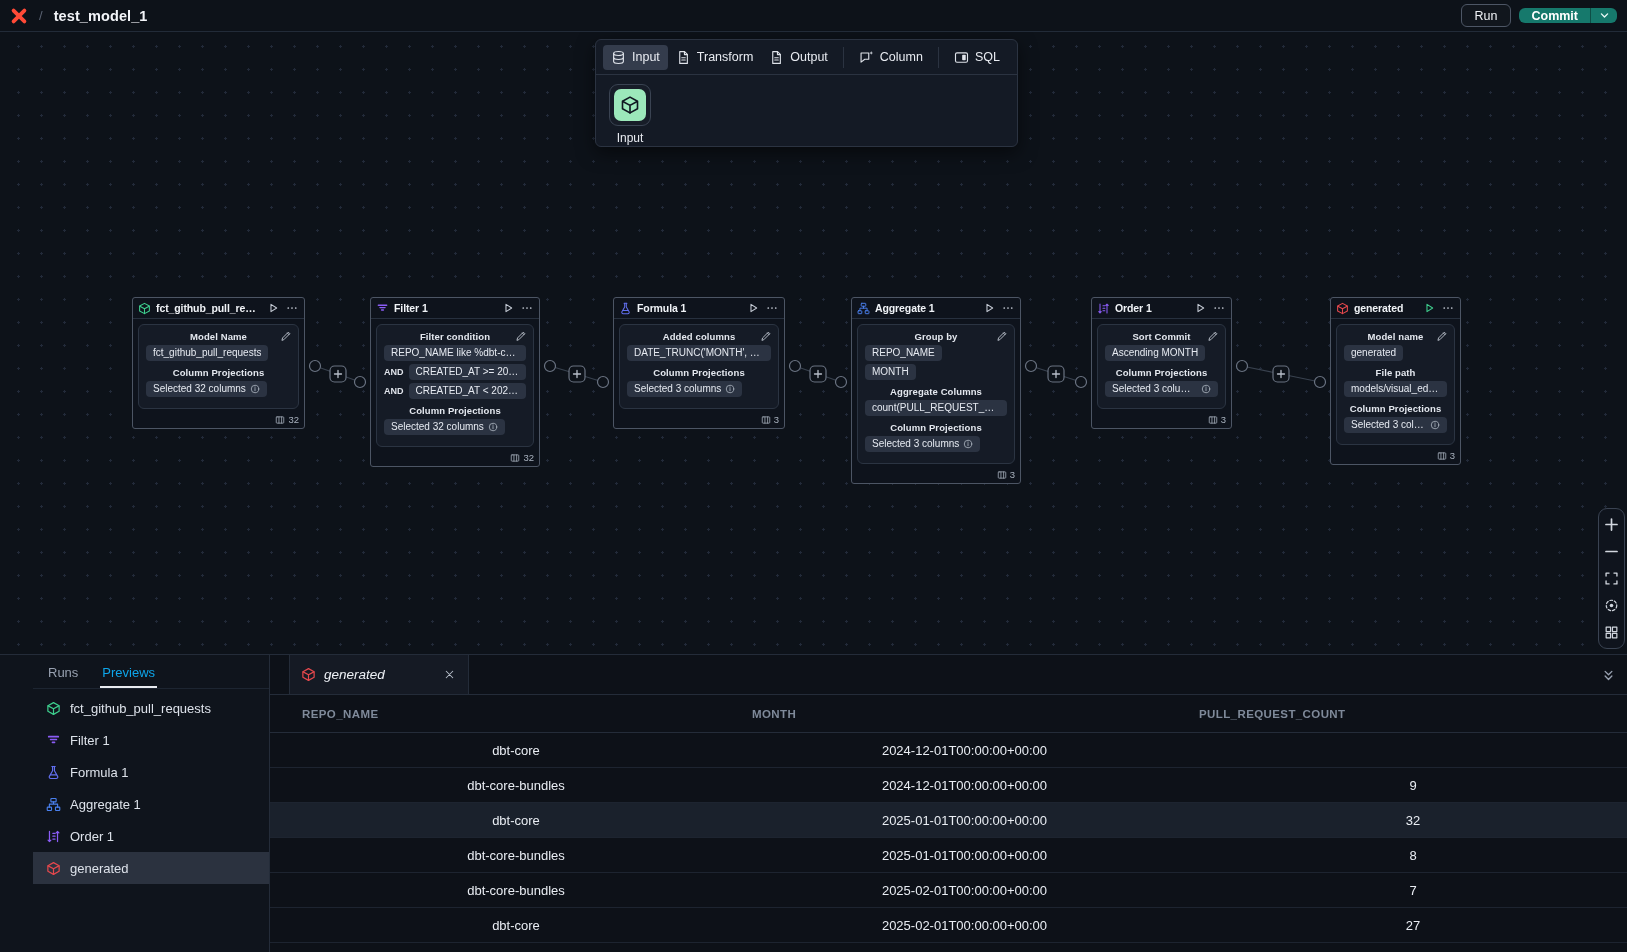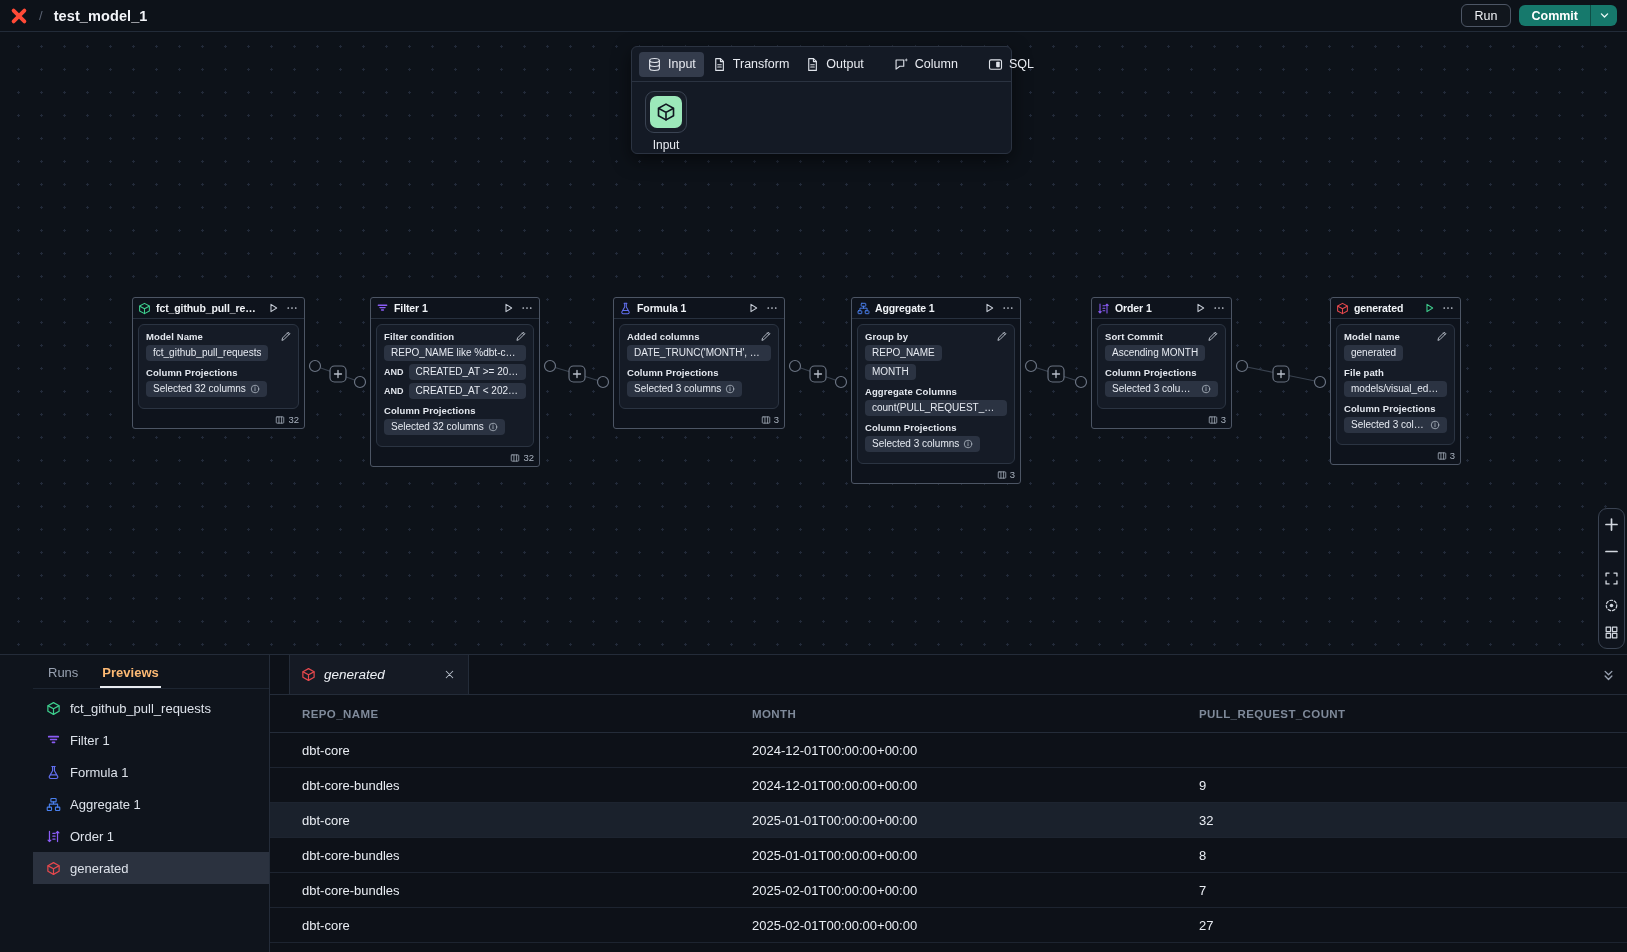--- a/index.html
+++ b/index.html
@@ -17,61 +17,61 @@
     display:flex; align-items:center; justify-content:space-between; padding:0 10px; z-index:40;
   }
   .crumbs { display:flex; align-items:center; gap:11px; }
   .crumb-sep { color:#5b6474; font-size:13px; }
   .page-title { color:#f2f4f8; font-weight:700; font-size:14.5px; letter-spacing:.1px; }
   .top-actions { display:flex; align-items:center; gap:8px; }
   .btn-run {
     background:rgba(255,255,255,.02); border:1px solid #4d5665; color:#eef1f5;
     border-radius:6px; height:23px; padding:0 13px; font-size:12.5px; font-family:inherit; cursor:pointer;
   }
-  .commit-group { display:flex; height:21px; }
+  .commit-group { display:flex; height:15px; }
   .btn-commit {
     background:#16796c; color:#fff; border:none; border-radius:6px 0 0 6px;
     padding:0 12px; font-size:12.5px; font-weight:600; font-family:inherit; cursor:pointer;
   }
   .btn-commit-chev {
     background:#16796c; border:none; border-left:1px solid rgba(0,0,0,.35);
     border-radius:0 6px 6px 0; width:27px; display:flex; align-items:center; justify-content:center; cursor:pointer;
   }
 
   
   .canvas {
     position:absolute; top:32px; left:0; width:1627px; height:622px; overflow:hidden;
     background:#0d1219;
     background-image:radial-gradient(circle,#222a39 1px,transparent 1.3px);
     background-size:23px 23px; background-position:7px 3px;
   }
   .wires { position:absolute; top:0; left:0; pointer-events:none; }
 
   
   .palette {
-    position:absolute; left:595px; top:14px; width:381px;
+    position:absolute; left:595px; top:7px; width:423px;
     background:#141a25; border:1px solid #2b3341; border-radius:6px;
-    box-shadow:0 6px 18px rgba(0,0,0,.5); z-index:20;margin-left:36px;
+    box-shadow:0 6px 18px rgba(0,0,0,.5); z-index:20;
   }
   .palette-tabs { display:flex; align-items:center; height:35px; border-bottom:1px solid #2b3341; padding:0 7px; }
   .ptab { display:flex; align-items:center; gap:6px; color:#e8ebf1; font-size:12.5px; padding:5px 8px; border-radius:4px; cursor:pointer; white-space:nowrap; }
   .ptab.active { background:#343c4c; }
   .ptab-sep { width:1px; height:21px; background:#2b3341; margin:0 7px; }
   .palette-body { padding:9px 13px 7px; height:71px; }
   .pal-item { display:inline-flex; flex-direction:column; align-items:center; gap:5px; cursor:pointer; }
   .pal-item-frame { width:42px; height:42px; border:1px solid #3a4352; border-radius:9px; background:#171d28; display:flex; align-items:center; justify-content:center; }
   .pal-item-chip { width:32px; height:32px; background:#9ce8ba; border-radius:7px; display:flex; align-items:center; justify-content:center; }
   .pal-item-label { color:#e8ebf1; font-size:12px; }
 
   
   .node { position:absolute; background:#0e131c; border:1px solid #4c5564; border-radius:3px; z-index:10; }
   .node-header { display:flex; align-items:center; gap:5px; padding:0 5px; height:21px; border-bottom:1px solid #27303e; }
   .node-title { flex:1; color:#f0f3f7; font-weight:700; font-size:10.5px; letter-spacing:-.1px; white-space:nowrap; overflow:hidden; text-overflow:ellipsis; }
   .node-hbtn { display:flex; align-items:center; justify-content:center; width:14px; height:14px; cursor:pointer; flex:none; }
-  .node-card { margin:5px; border:1px solid #2b3442; border-radius:6px; background:#151b26; padding:6px 7px 5px; position:relative; }
+  .node-card { margin:5px; border:1px solid #2b3442; border-radius:6px; background:#151b26; padding:6px 7px 5px; position:relative;text-align:center; }
   .sec { margin-bottom:6px; }
   .sec:last-child { margin-bottom:1px; }
   .sec-label { color:#e4e8ef; font-weight:700; font-size:9.5px; margin-bottom:3px; letter-spacing:.1px; }
   .vrow { display:flex; align-items:center; gap:5px; margin-bottom:3px; min-width:0; }
   .vrow:last-child { margin-bottom:0; }
   .vprefix { color:#dfe3ea; font-size:9px; font-weight:700; flex:none; }
   .pill {
     background:#2b3342; color:#e6eaf1; font-size:10px; line-height:12px; padding:2px 7px; border-radius:4px;
     white-space:nowrap; overflow:hidden; text-overflow:ellipsis; max-width:100%;
     display:inline-flex; align-items:center; gap:4px; cursor:pointer;
@@ -89,21 +89,21 @@
   .zbtn { width:19px; height:19px; display:flex; align-items:center; justify-content:center; cursor:pointer; }
 
   
   .bottom {
     position:absolute; left:0; top:654px; width:1627px; height:298px;
     background:#0d1118; border-top:1px solid #242c39; display:flex; z-index:30;
   }
   .sidebar { width:270px; flex:none; background:#0f141c; border-right:1px solid #242c39; display:flex; flex-direction:column;padding-left:33px; }
   .side-tabs { display:flex; align-items:flex-end; gap:20px; padding:0 13px; height:34px; border-bottom:1px solid #1d2531; flex:none; }
   .side-tab { font-size:13px; color:#98a1b0; padding:8px 2px 6px; border-bottom:2px solid transparent; cursor:pointer; }
-  .side-tab.active { color:#fdba74; font-weight:700; border-bottom-color:#e8ebf0; }
+  .side-tab.active { color:#0ea5e9; font-weight:400; border-bottom-color:#e8ebf0; }
   .side-list { padding-top:3px; }
   .side-item { display:flex; align-items:center; gap:9px; height:32px; padding:0 13px; color:#dde2ea; font-size:13px; cursor:pointer; }
   .side-item.selected { background:#2b323f; }
   .side-item .lbl { white-space:nowrap; overflow:hidden; text-overflow:ellipsis; }
 
   .preview { flex:1; min-width:0; display:flex; flex-direction:column; }
   .ptabbar { height:40px; flex:none; border-bottom:1px solid #242c39; background:#0d1118; display:flex; align-items:stretch; position:relative; }
   .preview-tab {
     margin-left:19px; width:180px; display:flex; align-items:center; gap:8px; padding:0 11px;
     background:#151a24; border-left:1px solid #242c39; border-right:1px solid #242c39; cursor:pointer;
@@ -111,21 +111,21 @@
   .preview-tab-label { flex:1; font-style:italic; color:#eef1f6; font-size:13.5px; white-space:nowrap; overflow:hidden; }
   .ptab-close { display:flex; align-items:center; justify-content:center; width:16px; height:16px; cursor:pointer; }
   .collapse-btn { position:absolute; right:9px; top:9px; width:20px; height:22px; display:flex; align-items:center; justify-content:center; cursor:pointer; }
 
   .ptable { flex:1; overflow:hidden; }
   .thead { display:grid; grid-template-columns:460px 447px 1fr; height:38px; align-items:center; border-bottom:1px solid #242c39; }
   .th { color:#7f8a9a; font-size:11.5px; font-weight:700; letter-spacing:.4px; padding-left:22px; white-space:nowrap; }
   .th:first-child { padding-left:32px; }
   .trow { display:grid; grid-template-columns:460px 447px 1fr; height:35px; align-items:center; border-bottom:1px solid #1d2430; color:#e9edf3; font-size:13px; cursor:default; }
   .trow.hl { background:#1a212c; }
-  .td { padding-left:22px; white-space:nowrap; overflow:hidden; text-overflow:ellipsis; }
+  .td { padding-left:22px; white-space:nowrap; overflow:hidden; text-overflow:ellipsis;text-align:center; }
   .td:first-child { padding-left:32px; }
 </style>
 </head>
 <body>
 
 <header class="topbar">
   <div class="crumbs">
     <span id="logo-slot">
         <svg width="18" height="18" viewBox="0 0 16 16" fill="none" xmlns="http://www.w3.org/2000/svg" style="display:block">
           <path d="M3.2 3.2 12.8 12.8 M12.8 3.2 3.2 12.8" stroke="#ff4a37" stroke-width="3.4" stroke-linecap="round" stroke-linejoin="round" fill="none"></path>

